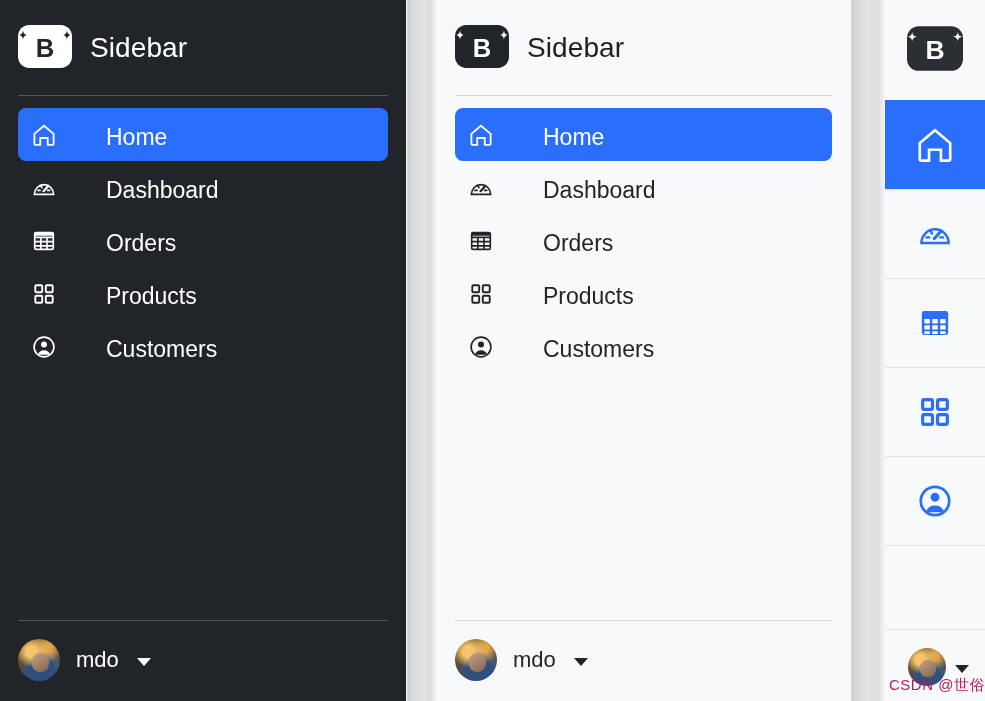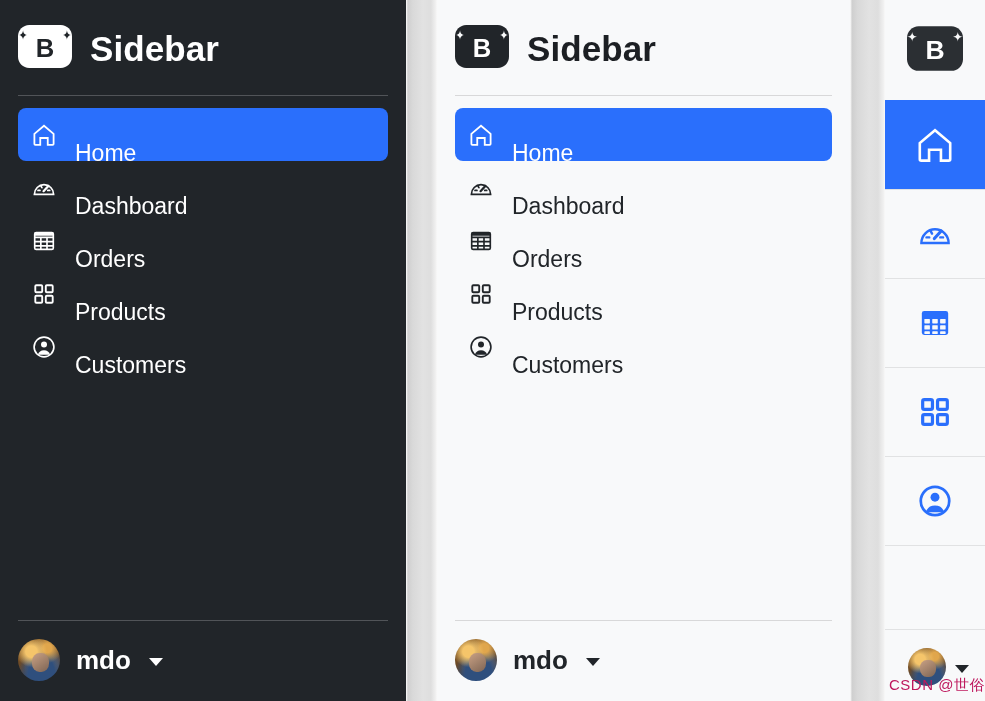--- a/index.html
+++ b/index.html
@@ -29,41 +29,41 @@
     padding: 0;
   }
   .brand {
     display: flex; align-items: center;
     gap: 18px;
     padding: 20px 18px 0 18px;
     height: 76px;
   }
   .bs-logo { flex: 0 0 auto; }
   .brand-title {
-    font-size: 35px; font-weight: 700; letter-spacing: .1px;
+    font-size: 28px; font-weight: 400; letter-spacing: .1px;
     line-height: 1;
   }
   #dark-sidebar .brand-title { color: #ffffff; }
   .hr {
     height: 1px; background: rgba(255,255,255,.22);
     margin: 19px 18px 0 18px;
   }
   .navlist { list-style: none; padding: 12px 18px 0 18px; }
   .navitem {
     display: flex; align-items: center; gap: 19px;
     height: 53px; border-radius: 8px;
     padding: 0 14px;
     font-size: 23px;
     cursor: pointer;
   }
   #dark-sidebar .navitem { color: #ffffff; }
   .navitem.active { background: #2a6ffc; color: #fff; }
   .navitem .ico { width: 24px; height: 24px; display: flex; align-items: center; justify-content: center; flex: 0 0 24px; }
   .navitem .ico svg { display: block; }
-  .navlabel { line-height: 1; position: relative; top: 19px; }
+  .navlabel { line-height: 1; position: relative; top: 3px; margin-left: 31px; }
 
   .foot {
     position: absolute; left: 0; right: 0; bottom: 0;
   }
   .foot .hr { margin: 0 18px; }
   .footrow {
     display: flex; align-items: center; gap: 16px;
     padding: 18px 18px 20px 18px;
     cursor: pointer;
   }
@@ -77,21 +77,21 @@
       radial-gradient(ellipse at 58% 62%, #9b8673 0 24%, rgba(155,134,115,0) 55%),
       linear-gradient(160deg, #8a5f2a 0%, #6d4a26 45%, #2d3f5c 100%);
     overflow: hidden; position: relative;
   }
   .avatar::after {
     content: ""; position: absolute; left: 34%; top: 34%;
     width: 40%; height: 44%; border-radius: 45%;
     background: linear-gradient(145deg, #c9a184, #7d6454);
     filter: blur(.4px);
   }
-  .footname { font-size: 26px; font-weight: 700; line-height: 1; }
+  .footname { font-size: 22px; font-weight: 400; line-height: 1; }
   #dark-sidebar .footname { color: #ffffff; }
   .caret {
     width: 0; height: 0; margin-left: 2px;
     border-left: 7px solid transparent;
     border-right: 7px solid transparent;
     border-top: 8px solid currentColor;
     position: relative; top: 2px;
   }
 
   

